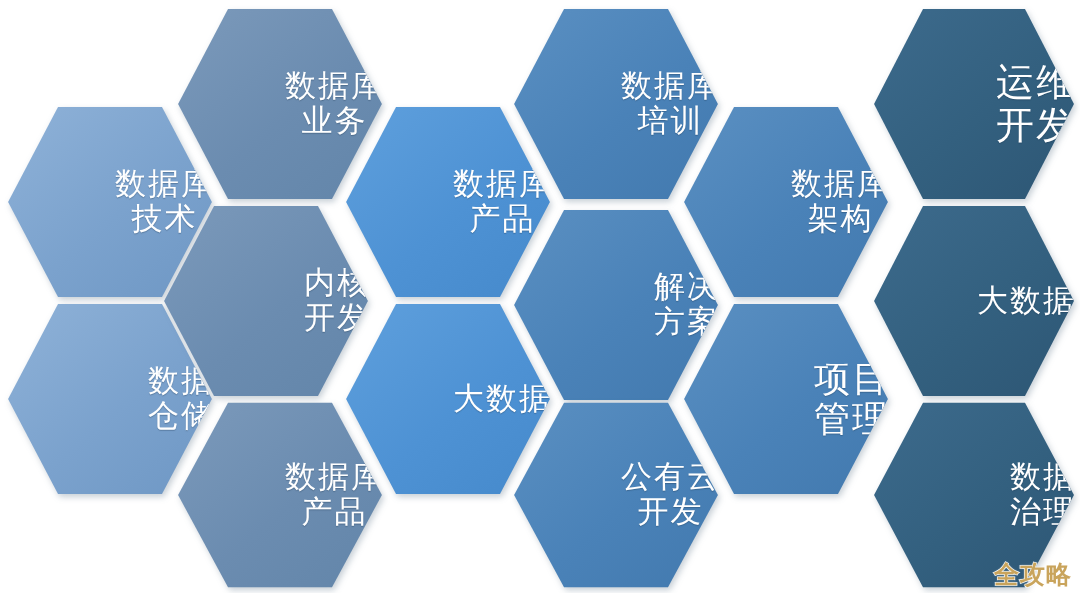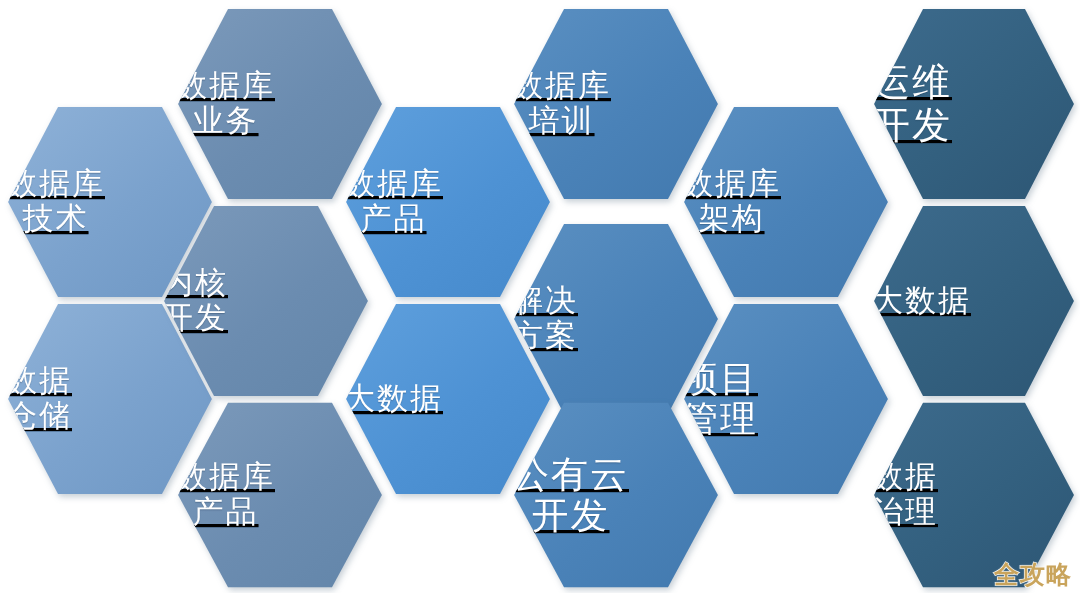--- a/index.html
+++ b/index.html
@@ -17,25 +17,24 @@
   #stage {
     position: relative;
     width: 1080px;
     height: 593px;
     background: #ffffff;
   }
   .hex {
     position: absolute;
     display: flex;
     align-items: center;
-    justify-content: flex-start;
+    justify-content: flex-end;
     box-sizing: border-box;
     -webkit-clip-path: polygon(25% 1.5%, 75% 1.5%, 99% 50%, 75% 98.5%, 25% 98.5%, 1% 50%);
     clip-path: polygon(25% 1.5%, 75% 1.5%, 99% 50%, 75% 98.5%, 25% 98.5%, 1% 50%);
-    text-decoration: underline;
   }
   .hexwrap {
     position: absolute;
     filter: drop-shadow(2px 3px 3px rgba(70,95,120,0.30));
   }
   .hex .label {
     position: relative;
     z-index: 2;
     color: #ffffff;
     text-align: center;
@@ -113,29 +112,29 @@
         <div class="hex tone-bright" style="left: 0px; top: 0px; width: 208px; height: 196px;">
           <div class="label" style="font-size: 31px;">大数据</div>
         </div>
       </div>
       <div class="hexwrap" style="left: 512px; top: 6px; width: 208px; height: 196px;">
         <div class="hex tone-mid" style="left: 0px; top: 0px; width: 208px; height: 196px;">
           <div class="label" style="font-size: 31px;">数据库
 培训</div>
         </div>
       </div>
-      <div class="hexwrap" style="left: 512px; top: 221px; width: 208px; height: 196px;">
+      <div class="hexwrap" style="left: 512px; top: 207px; width: 208px; height: 196px;">
         <div class="hex tone-mid" style="left: 0px; top: 0px; width: 208px; height: 196px;">
           <div class="label" style="font-size: 31px;">解决
 方案</div>
         </div>
       </div>
       <div class="hexwrap" style="left: 512px; top: 400px; width: 208px; height: 190px;">
         <div class="hex tone-mid" style="left: 0px; top: 0px; width: 208px; height: 190px;">
-          <div class="label" style="font-size: 37px;">公有云
+          <div class="label" style="font-size: 31px;">公有云
 开发</div>
         </div>
       </div>
       <div class="hexwrap" style="left: 682px; top: 104px; width: 208px; height: 196px;">
         <div class="hex tone-mid" style="left: 0px; top: 0px; width: 208px; height: 196px;">
           <div class="label" style="font-size: 31px;">数据库
 架构</div>
         </div>
       </div>
       <div class="hexwrap" style="left: 682px; top: 301px; width: 208px; height: 196px;">

